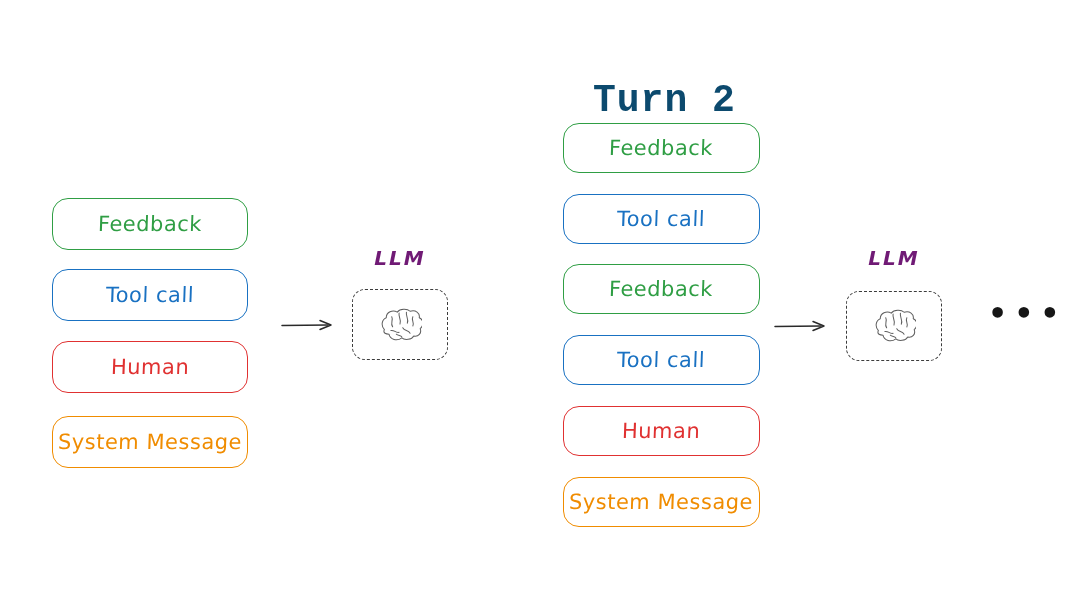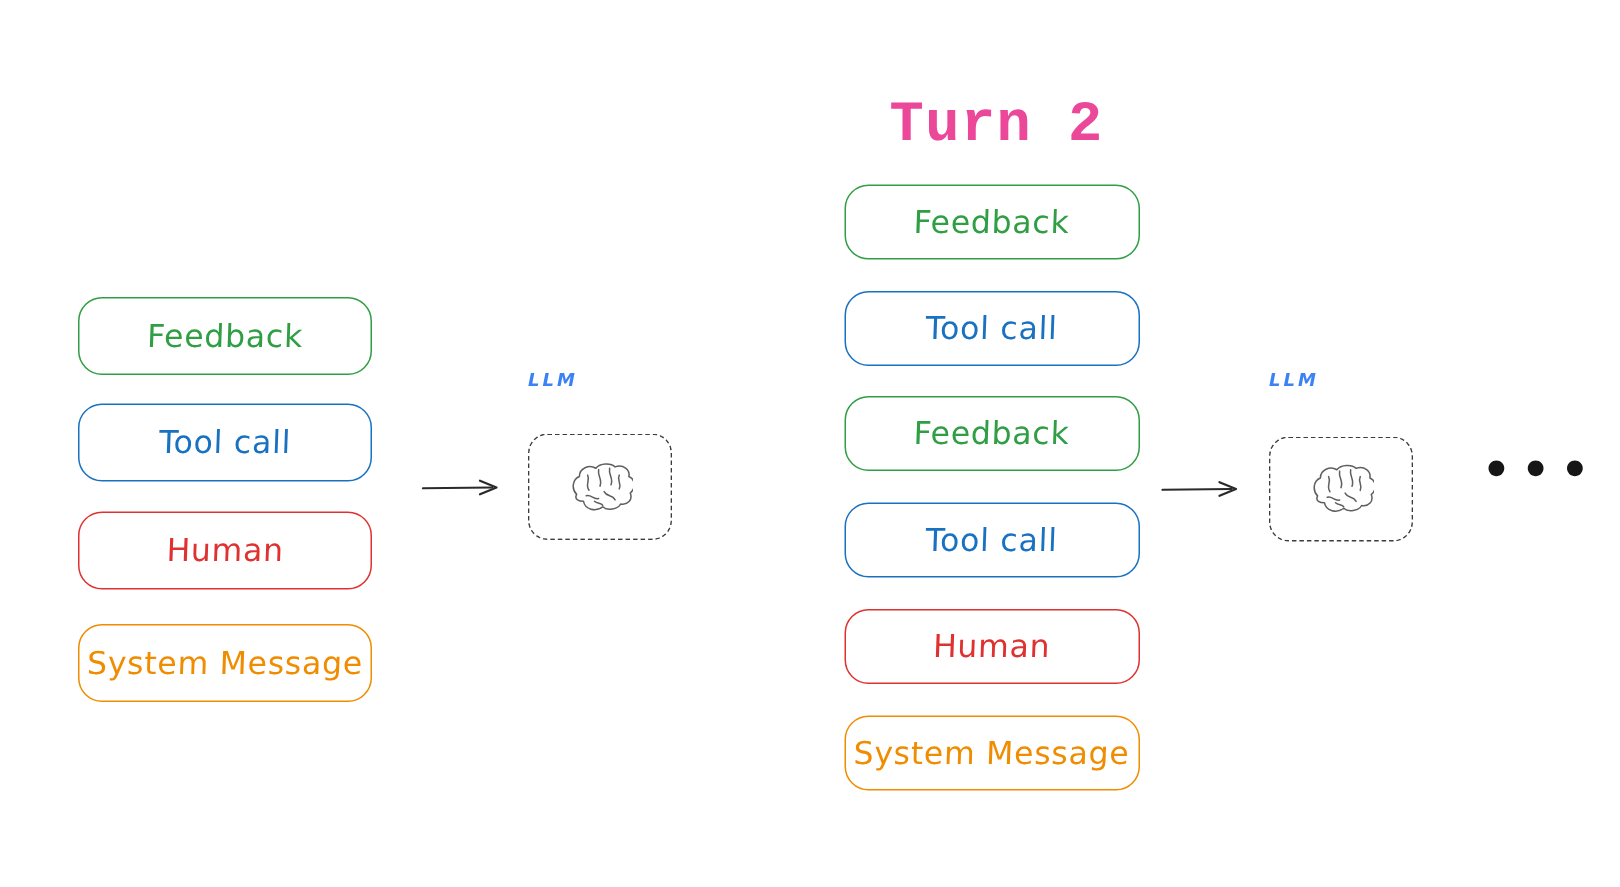--- a/index.html
+++ b/index.html
@@ -12,23 +12,24 @@
     color: #1e1e1e;
   }
   .canvas { position: absolute; inset: 0; }
 
   
   .turn-title {
     position: absolute;
     font-family: "Liberation Mono", monospace;
     font-weight: 700;
     font-size: 38px;
-    color: #ec4899;
+    color: #0c4a6e;
     letter-spacing: 1px;
     white-space: nowrap;
+    margin-top: 17px;
   }
 
   
   .msg {
     position: absolute;
     border-radius: 16px;
     background: #ffffff;
     display: flex;
     align-items: center;
     justify-content: center;
@@ -48,24 +49,25 @@
   .c-red    { border-color: #e03131; } .c-red    .msg-label { color: #e03131; }
   .c-orange { border-color: #f08c00; } .c-orange .msg-label { color: #f08c00; }
 
   
   .arrow { position: absolute; overflow: visible; }
 
   
   .llm-label {
     position: absolute;
     width: 96px;
-    font-size: 12px;
+    text-align: center;
+    font-size: 20px;
     font-weight: 700;
     font-style: italic;
-    color: #3b82f6;
+    color: #701a75;
     letter-spacing: 2px;
   }
   .llm-box {
     position: absolute;
     border: 1.8px dashed #3c3c3c;
     border-radius: 13px;
     background: #ffffff;
     display: flex;
     align-items: center;
     justify-content: center;

